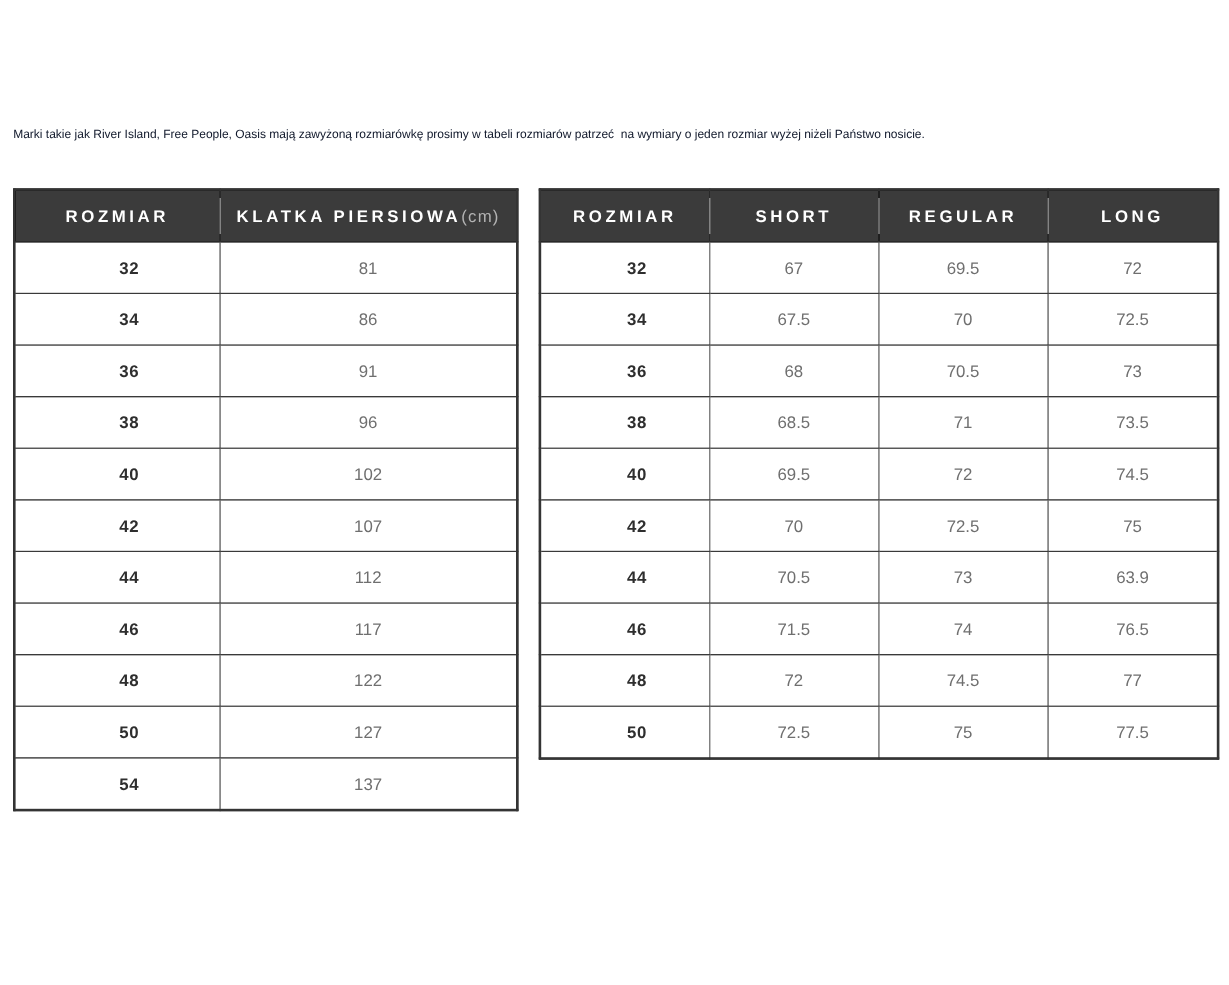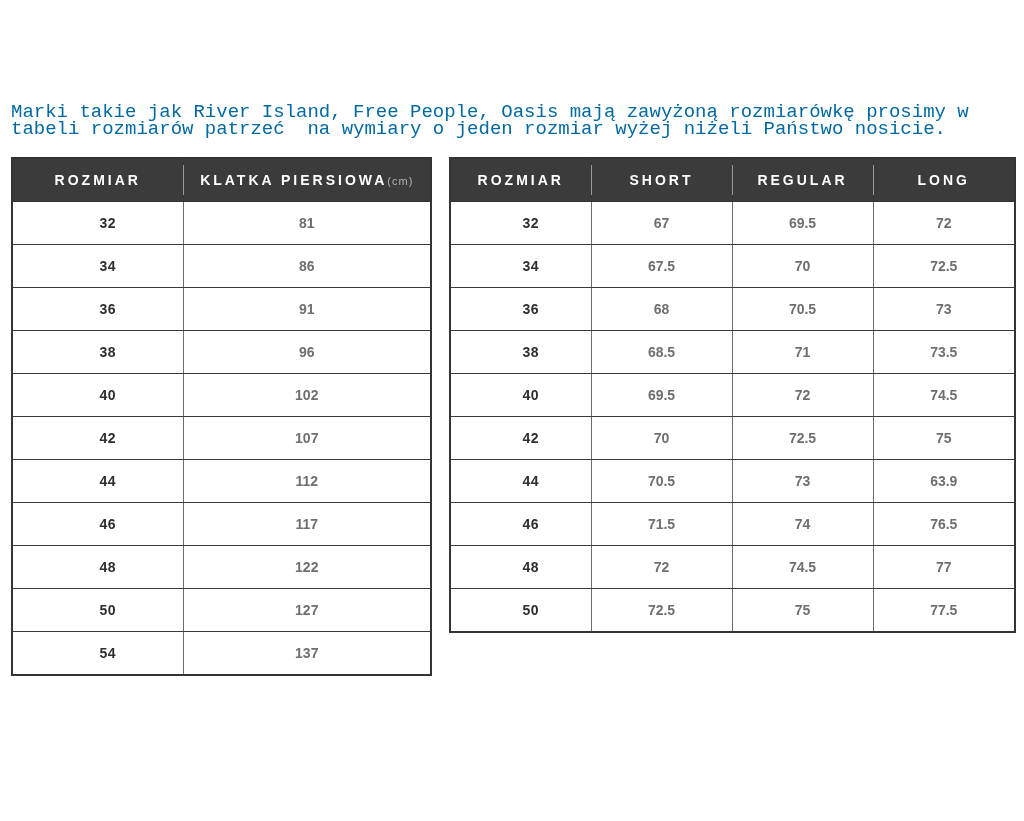--- a/index.html
+++ b/index.html
@@ -14,25 +14,24 @@
     height: 821px;
     background: #ffffff;
     overflow: hidden;
   }
   .note {
     position: absolute;
     left: 11px;
     top: 104px;
     width: 1000px;
     margin: 0;
-    font-size: 19px;
+    font-size: 10px;
     line-height: 17px;
-    color: #0369a1;
+    color: #0f172a;
     white-space: pre-wrap;
-    font-family: Liberation Mono, monospace;
   }
   .tables {
     position: absolute;
     left: 11px;
     top: 157px;
     display: flex;
     gap: 17px;
     align-items: flex-start;
   }
   table {
@@ -59,39 +58,39 @@
   th + th::before {
     content: "";
     position: absolute;
     left: -1px;
     top: 6px;
     bottom: 6px;
     width: 1px;
     background: #9a9a9a;
   }
   th .unit {
-    font-size: 11px;
+    font-size: 14px;
     font-weight: normal;
     letter-spacing: 1px;
     color: #b3b3b3;
   }
   td {
     height: 42px;
     text-align: center;
     vertical-align: middle;
     font-size: 14px;
     padding: 0;
     border-top: 1px solid #3a3a3a;
     border-bottom: 1px solid #3a3a3a;
     border-left: 1px solid #6d6d6d;
     border-right: 1px solid #6d6d6d;
     background: #ffffff;
   }
   td.size { font-weight: bold; color: #2e2e2e; letter-spacing: 0.5px; padding-left: 20px; }
-  td.val  { font-weight: bold; color: #6f6f6f; }
+  td.val  { font-weight: normal; color: #6f6f6f; }
 </style>
 </head>
 <body>
 
 <div class="page">
 
   <p class="note">Marki takie jak River Island, Free People, Oasis mają zawyżoną rozmiarówkę prosimy w tabeli rozmiarów patrzeć  na wymiary o jeden rozmiar wyżej niżeli Państwo nosicie.</p>
 
   <div class="tables">
 

